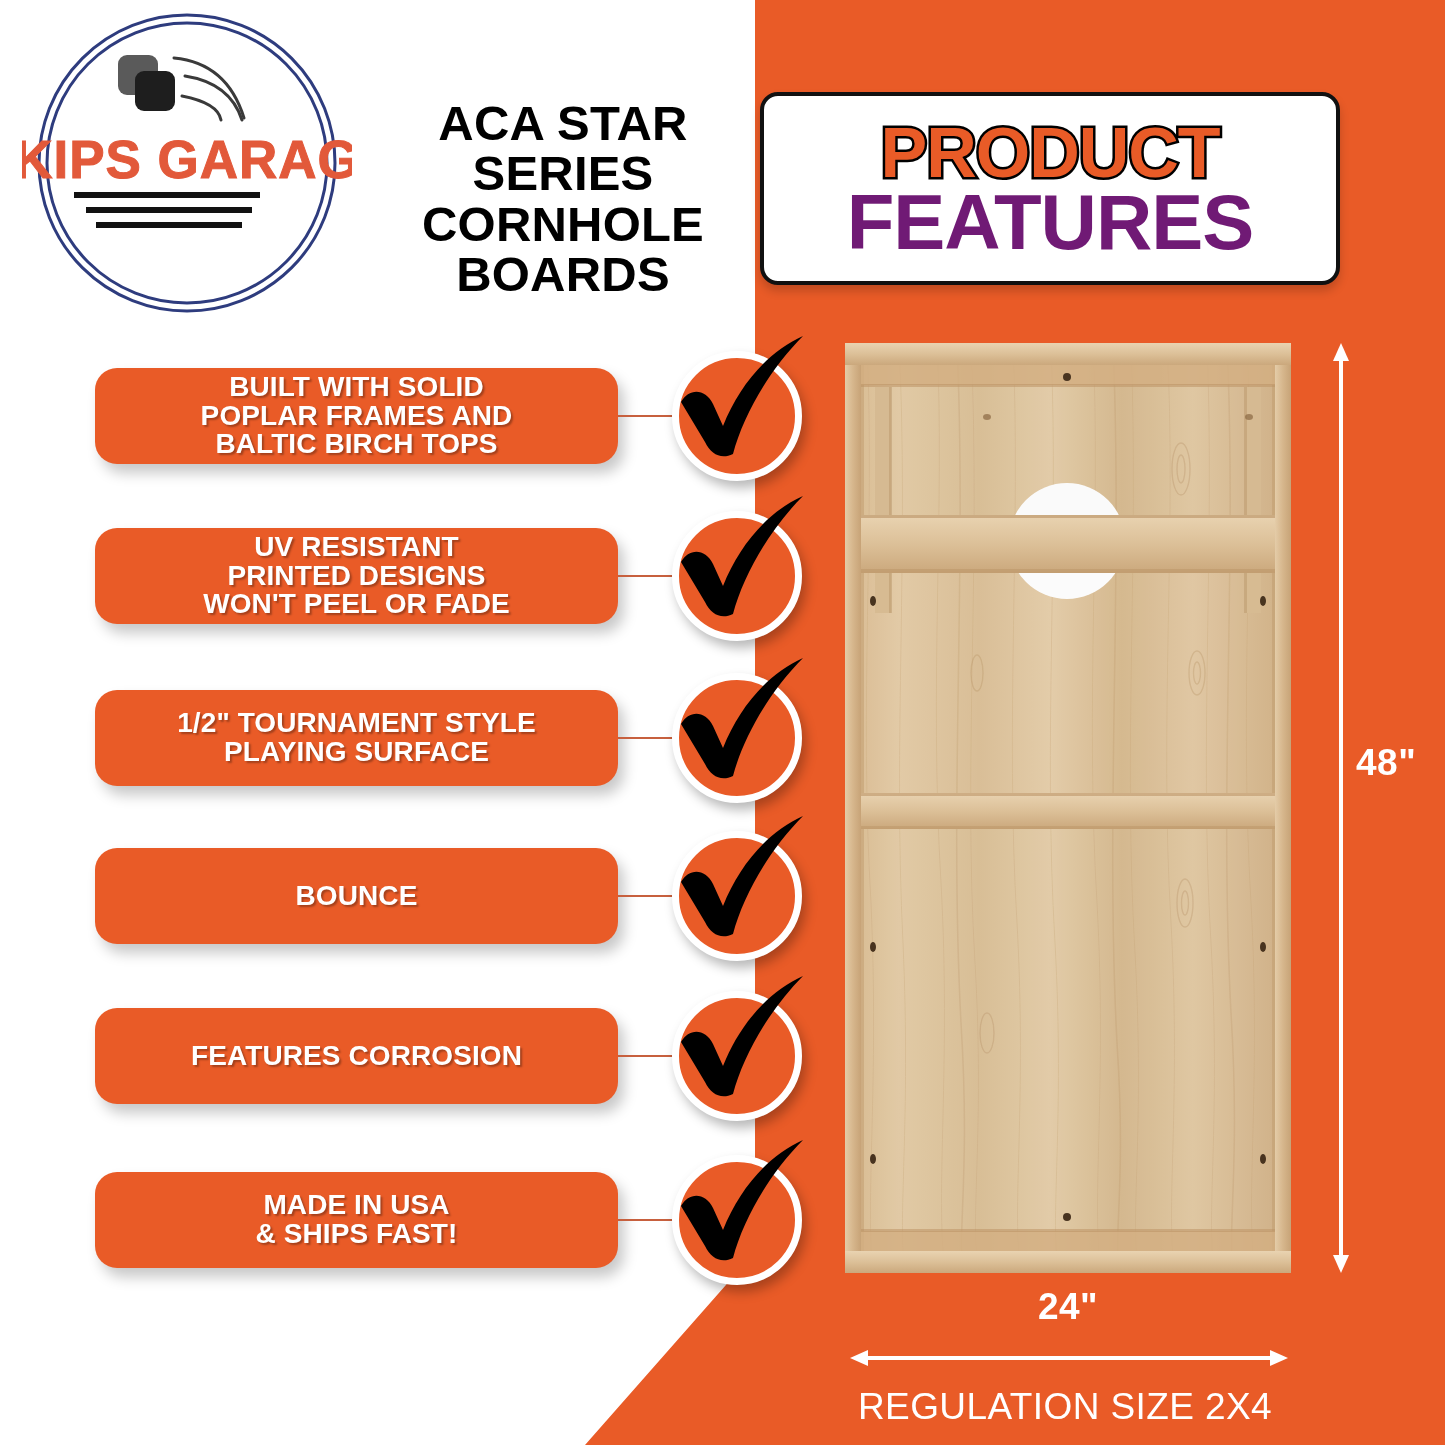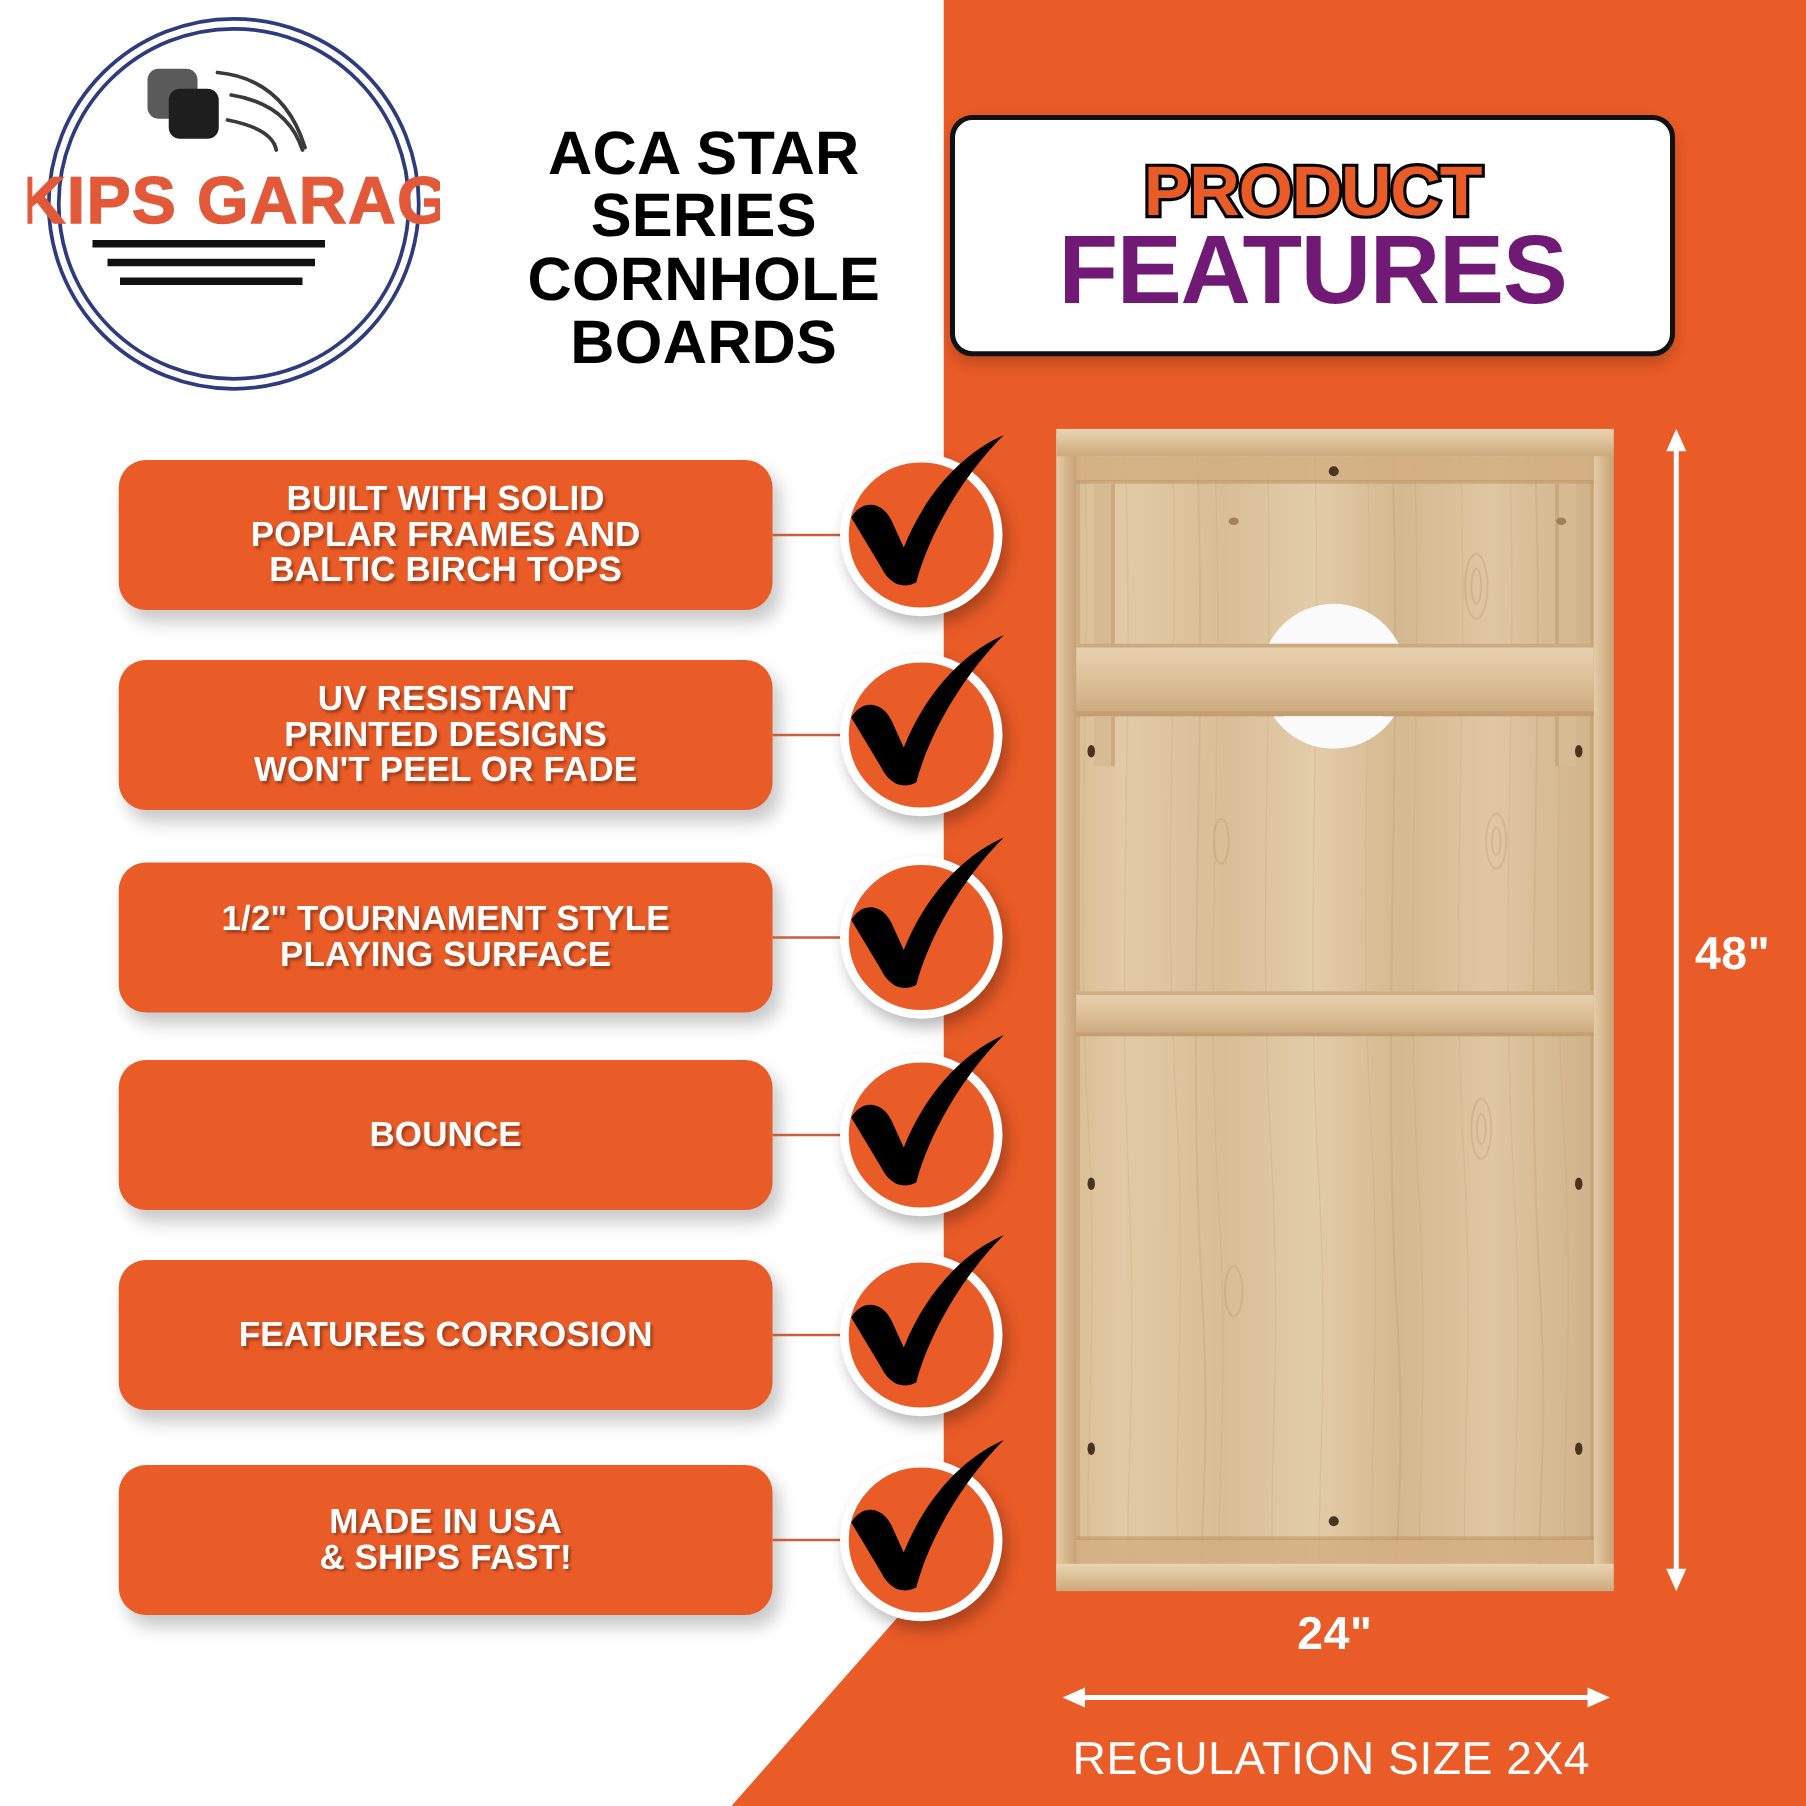--- a/index.html
+++ b/index.html
@@ -39,35 +39,35 @@
   
   #features-header{
     position:absolute; left:760px; top:92px; width:580px; height:193px;
     background:#ffffff; border:4px solid #111;
     border-radius:18px; z-index:5;
     display:flex; flex-direction:column;
     align-items:center; justify-content:center;
     box-shadow:0 6px 10px rgba(0,0,0,.18);
   }
   #features-header .fh-product{
-    font-size:56px; font-weight:bold; line-height:.98;
+    font-size:70px; font-weight:bold; line-height:.98;
     letter-spacing:-1px;
     color:#E95B27;
     -webkit-text-stroke:5px #000;
     paint-order:stroke fill;
     margin-top:2px;
   }
   #features-header .fh-features{
     font-size:78px; font-weight:bold; line-height:.98;
     letter-spacing:-1px; color:#701a75; margin-top:-4px;
   }
 
   
   .feature-row{
-    position:absolute; left:0; width:820px; height:120px; z-index:4;
+    position:absolute; left:0; width:820px; height:96px; z-index:4;
   }
   .pill{
     position:absolute; left:95px; top:0; width:523px; height:100%;
     background:#E95B27; border-radius:22px;
     display:flex; align-items:center; justify-content:center;
     text-align:center;
     box-shadow:6px 9px 14px rgba(0,0,0,.22);
     padding:0 14px;
   }
   .pill .ptxt{

